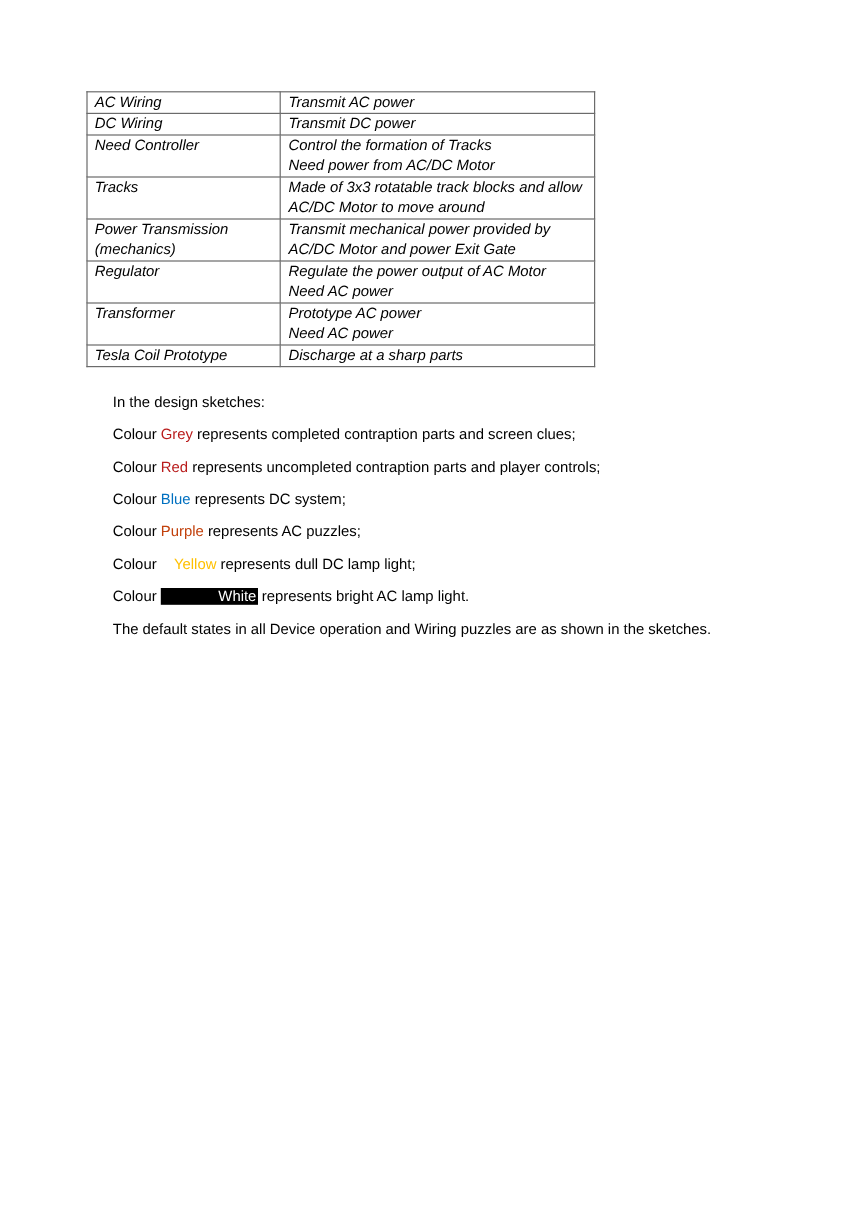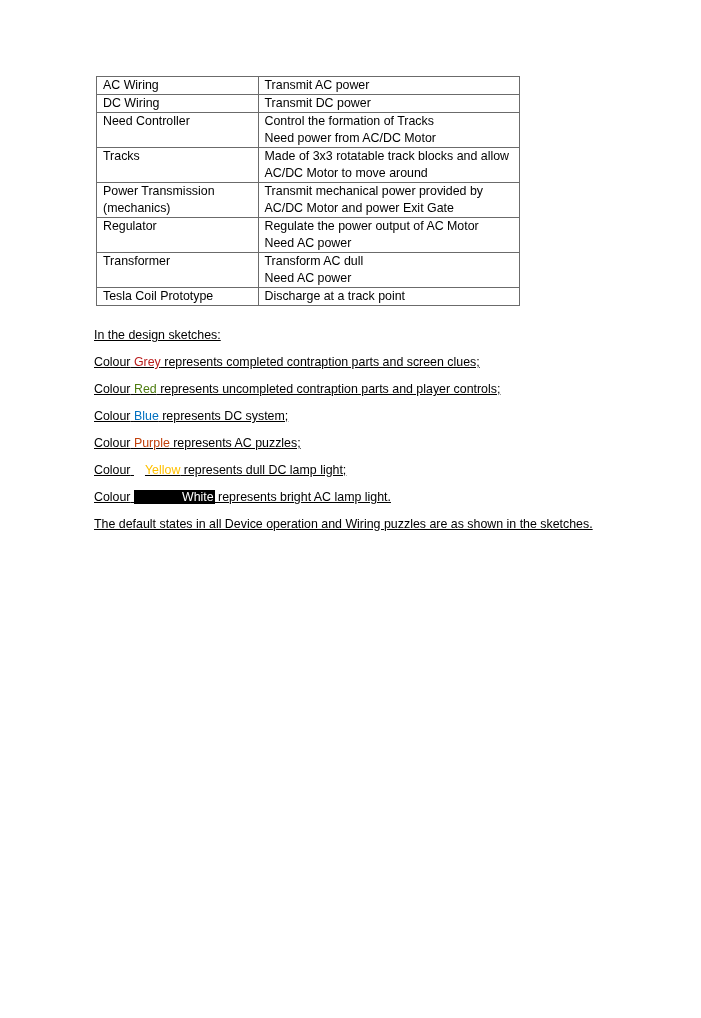--- a/index.html
+++ b/index.html
@@ -17,47 +17,47 @@
     }
     .page {
       position: absolute;
       left: 0; top: 0;
       width: 701px;
       height: 1018px;
       background: #ffffff;
     }
     table.parts {
       position: absolute;
-      left: 96px;
+      left: 72px;
       top: 76px;
       width: 424px;
       border-collapse: collapse;
       font-size: 12.4px;
       line-height: 17px;
+      font-style: italic;
     }
     table.parts td {
       border: 1px solid #6b6b6b;
       padding: 0 6px;
       vertical-align: top;
     }
     table.parts td.c1 { width: 253px; }
     table.parts td.c2 { width: 254px; margin-top: 32px; }
     .line { display: block; white-space: nowrap; }
 
     .notes {
       position: absolute;
       left: 94px;
       top: 327px;
       font-size: 12.4px;
       line-height: 17px;
     }
     .notes p {
       margin: 0 0 10px 0;
       white-space: nowrap;
-      text-decoration: underline;
     }
     .swatch-white {
       background: #000000;
       color: #ffffff;
       padding: 0 1px;
     }
   </style>
 </head>
 <body>
 
@@ -101,38 +101,38 @@
         <tr>
           <td class="c1">Regulator</td>
           <td class="c2">
             <span class="line">Regulate the power output of AC Motor</span>
             <span class="line">Need AC power</span>
           </td>
         </tr>
         <tr>
           <td class="c1">Transformer</td>
           <td class="c2">
-            <span class="line">Transform AC dull</span>
+            <span class="line">Prototype AC power</span>
             <span class="line">Need AC power</span>
           </td>
         </tr>
         <tr>
           <td class="c1">Tesla Coil Prototype</td>
           <td class="c2">
-            <span class="line">Discharge at a track point</span>
+            <span class="line">Discharge at a sharp parts</span>
           </td>
         </tr>
       </tbody>
   </table>
 
   <div class="notes">
     <p>In the design sketches:</p>
     <div id="legend-list">
         <p><span>Colour</span> <span style="color: #b91c1c;">Grey</span><span> represents completed contraption parts and screen clues;</span></p>
-        <p><span>Colour</span> <span style="color: #4d7c0f;">Red</span><span> represents uncompleted contraption parts and player controls;</span></p>
+        <p><span>Colour</span> <span style="color: #b91c1c;">Red</span><span> represents uncompleted contraption parts and player controls;</span></p>
         <p><span>Colour</span> <span style="color: rgb(0, 112, 192);">Blue</span><span> represents DC system;</span></p>
         <p><span>Colour</span> <span style="color: #c2410c;">Purple</span><span> represents AC puzzles;</span></p>
         <p><span>Colour</span> <span style="color: rgb(255, 192, 0); margin-left: 11px;">Yellow</span><span> represents dull DC lamp light;</span></p>
         <p><span>Colour</span> <span class="swatch-white" style="color: rgb(255, 255, 255); background: rgb(0, 0, 0); padding-left: 48px;">White</span><span> represents bright AC lamp light.</span></p>
       </div>
     <p>The default states in all Device operation and Wiring puzzles are as shown in the sketches.</p>
   </div>
 
 </div>
 

